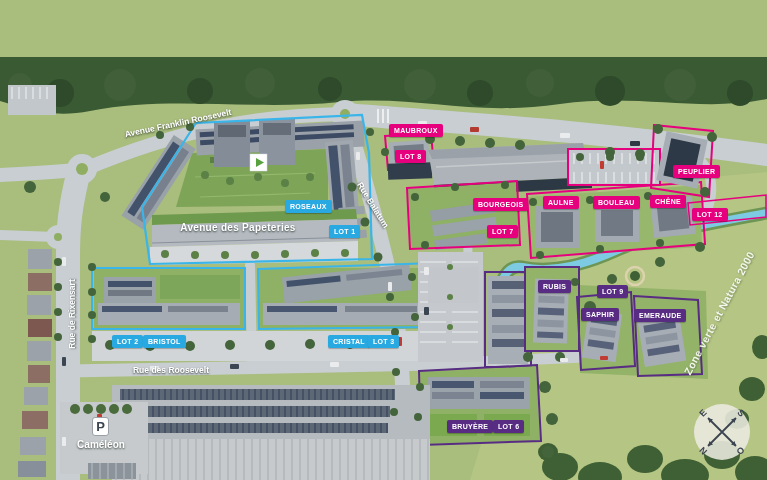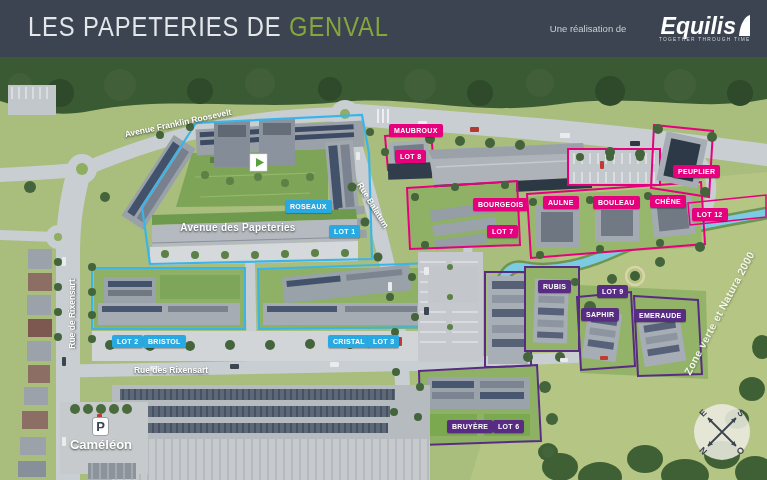--- a/index.html
+++ b/index.html
@@ -30,48 +30,33 @@
           text-shadow:0 1px 2px rgba(60,80,50,.6);transform-origin:center;z-index:6;letter-spacing:.4px;}
 
   .lot{position:absolute;color:#fff;font-weight:bold;font-size:7px;line-height:1;padding:3px 5px;
        border-radius:2px;white-space:nowrap;letter-spacing:.3px;z-index:8;box-shadow:0 1px 1px rgba(0,0,0,.25);}
   .lot.pink{background:var(--pink,#e6007e);}
   .lot.blue{background:var(--blue,#29a9e1);}
   .lot.purple{background:var(--purple,#582c83);}
 
   #parking-icon{position:absolute;left:92px;top:360px;width:17px;height:19px;background:#fff;border:1px solid #9aa0a6;
        border-radius:3px;color:#3b4450;font-weight:bold;font-size:13px;display:flex;align-items:center;justify-content:center;z-index:8;}
-  #parking-name{position:absolute;left:101px;top:387px;transform:translate(-50%,-50%);color:#fff;font-weight:bold;font-size:13px;
+  #parking-name{position:absolute;left:101px;top:387px;transform:translate(-50%,-50%);color:#fff;font-weight:bold;font-size:10px;
        text-shadow:0 1px 2px rgba(30,40,30,.8);z-index:8;}
 
   #compass{position:absolute;left:694px;top:347px;width:56px;height:56px;z-index:7;}
   #compass .disc{position:absolute;inset:0;background:rgba(236,234,224,.88);border-radius:50%;}
   #compass svg{position:absolute;left:0;top:0;}
   .cdir{position:absolute;font-size:9px;font-weight:bold;color:#3b4450;}
 </style>
 </head>
 <body>
 
 <div id="stage">
 
-  <div id="header">
-    <div id="title"><span>LES PAPETERIES DE </span><span class="hl">GENVAL</span></div>
-    <div id="credit-wrap">
-      <span id="credit">Une réalisation de</span>
-      <div id="brand">
-        <div id="brand-row">
-          <span id="brand-word">Equilis</span>
-          <svg id="brand-fin" width="13" height="21" viewBox="0 0 13 21">
-            <path d="M1,21 C2,9 7,1 12,0 L12,21 Z" fill="#ffffff"></path>
-          </svg>
-        </div>
-        <div id="brand-tagline">TOGETHER THROUGH TIME</div>
-      </div>
-    </div>
-  </div>
 
   <div id="map">
 
     <svg width="767" height="423" viewBox="0 0 767 423">
       <defs>
         <pattern id="corr" width="8" height="8" patternUnits="userSpaceOnUse">
           <path d="M4,0V8" stroke="#aeb3b8" stroke-width="1.4"></path>
         </pattern>
         <pattern id="panel" width="6" height="10" patternUnits="userSpaceOnUse">
           <path d="M3,0V10" stroke="#2e3a52" stroke-width="1"></path>
@@ -472,21 +457,21 @@
         <rect x="560" y="301" width="8" height="4" rx="1" fill="#e9ebed"></rect>
           <rect x="600" y="299" width="8" height="4" rx="1" fill="#c23b30"></rect>
         <rect x="424" y="210" width="5" height="8" rx="1" fill="#e9ebed"></rect>
           <rect x="424" y="250" width="5" height="8" rx="1" fill="#3c4652"></rect>
       </g>
     </svg>
 
     <div class="street" style="left:178px;top:66px;transform:translate(-50%,-50%) rotate(-12deg);">Avenue Franklin Roosevelt</div>
     <div class="street" style="left:373px;top:148px;transform:translate(-50%,-50%) rotate(58deg);">Rue Balatum</div>
     <div class="street" style="left:72px;top:257px;transform:translate(-50%,-50%) rotate(-90deg);">Rue de Rixensart</div>
-    <div class="street" style="left:171px;top:313px;transform:translate(-50%,-50%);">Rue des Rixensart</div>
+    <div class="street" style="left:171px;top:313px;transform:translate(-50%,-50%);">Rue des Roosevelt</div>
     <div class="street big-street" style="left:238px;top:170px;transform:translate(-50%,-50%);">Avenue des Papeteries</div>
     <div class="zone-label" style="left:719px;top:256px;transform:translate(-50%,-50%) rotate(-62deg);">Zone verte et Natura 2000</div>
 
     <div class="lot pink" style="left:389px;top:67px;">MAUBROUX</div>
     <div class="lot pink" style="left:395px;top:93px;">LOT 8</div>
     <div class="lot blue" style="left:285px;top:143px;">ROSEAUX</div>
     <div class="lot blue" style="left:329px;top:168px;">LOT 1</div>
     <div class="lot pink" style="left:473px;top:141px;">BOURGEOIS</div>
     <div class="lot pink" style="left:487px;top:168px;">LOT 7</div>
     <div class="lot pink" style="left:543px;top:139px;">AULNE</div>

